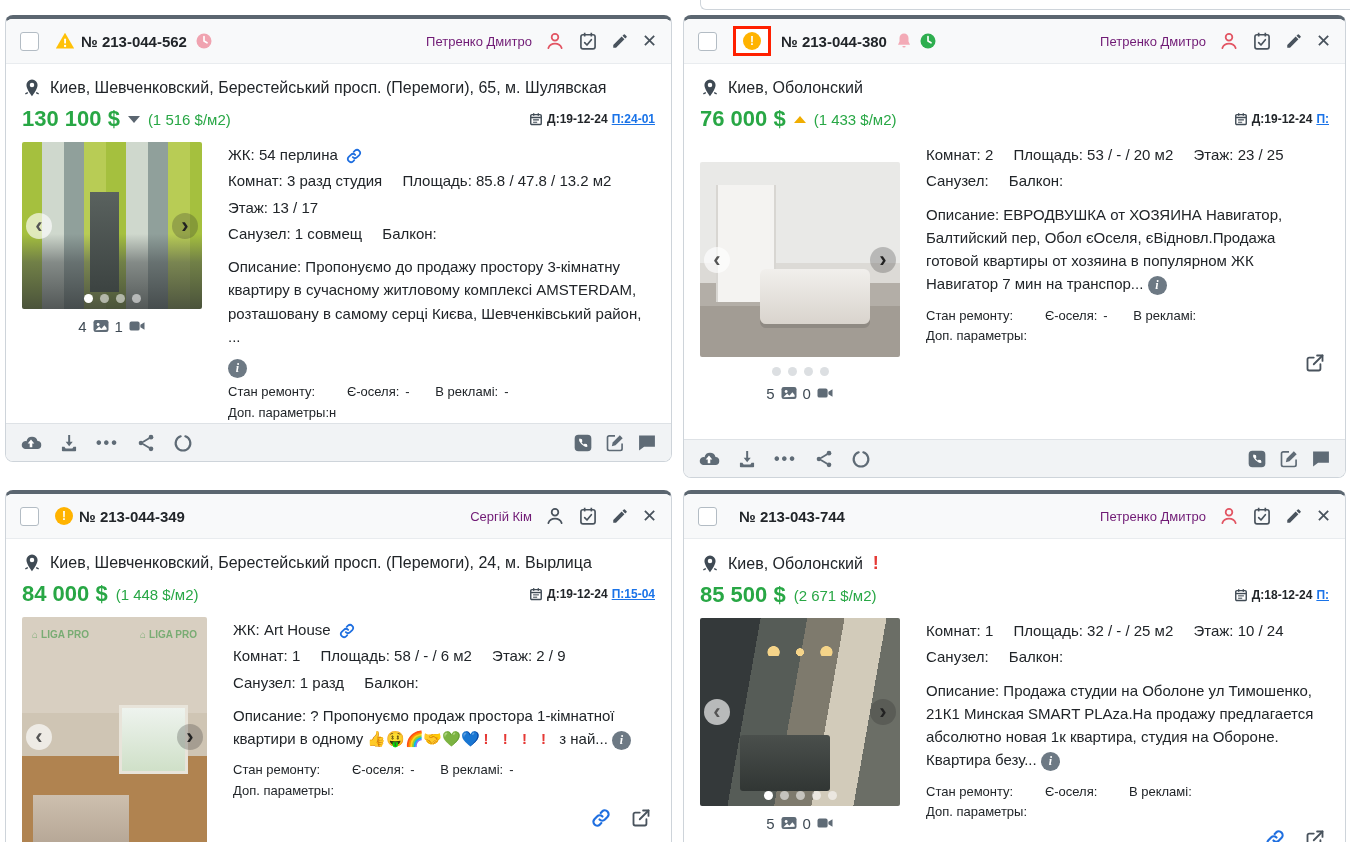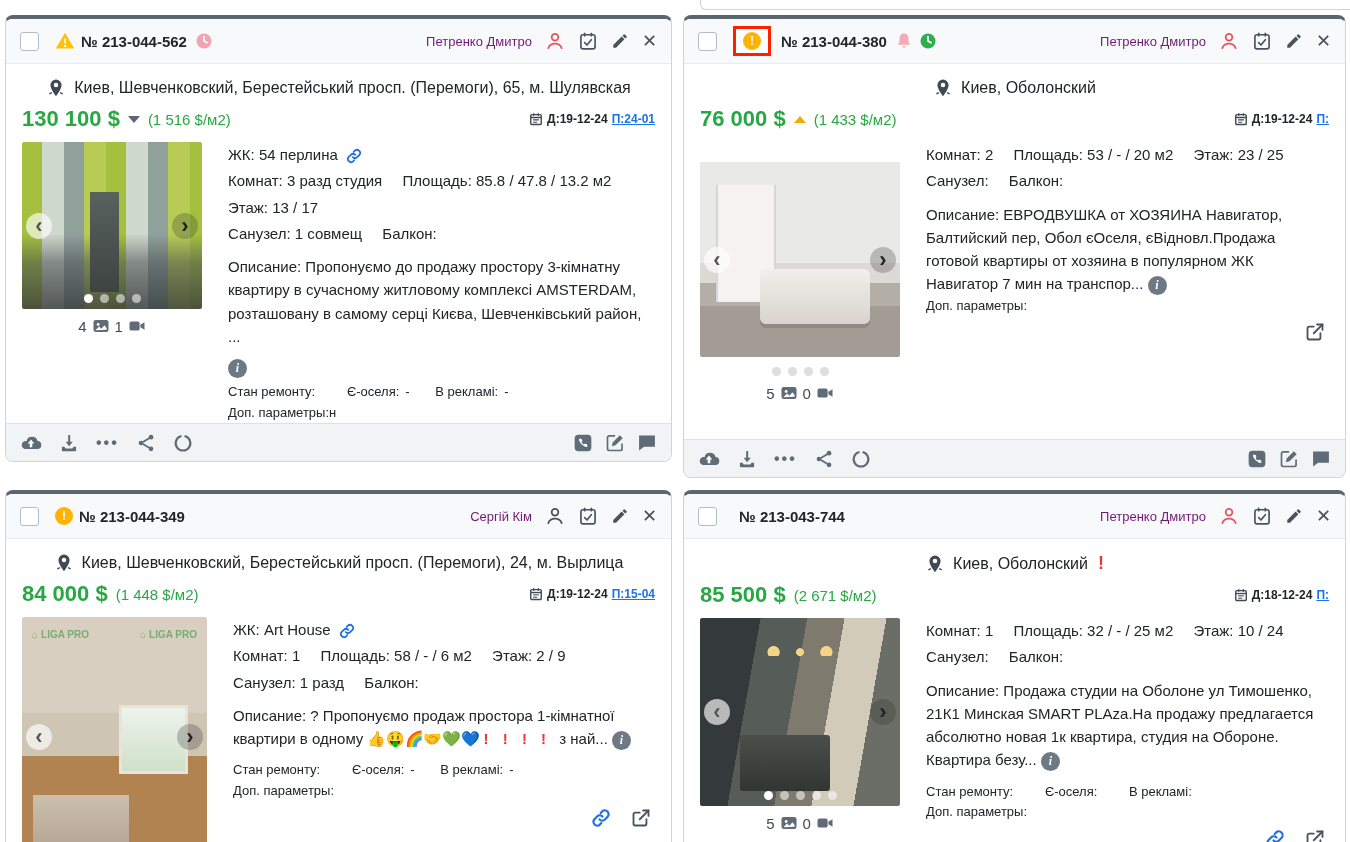--- a/index.html
+++ b/index.html
@@ -29,21 +29,21 @@
   .s20{width:20px;height:20px}.s22{width:22px;height:22px}
   .red{color:#e25563}.gray{color:#49535d}.dark{color:#3f4a54}.blue{color:#1f6fe0}
 
   .excl-circle{width:18px;height:18px;border-radius:50%;background:#ffb300;color:#fff;
     font-size:12px;font-weight:700;display:inline-flex;align-items:center;justify-content:center;}
   .alert-box{display:inline-flex;align-items:center;justify-content:center;
     border:3px solid #ff2000;background:#fff;padding:3px 7px;margin-right:4px;}
 
   
   .card-body{padding:10px 16px 0 16px;}
-  .addr-row{display:flex;align-items:center;gap:8px;font-size:16px;margin:4px 0 8px 0;justify-content:center;}
+  .addr-row{display:flex;align-items:center;gap:8px;font-size:16px;margin:4px 0 8px 0;}
   .addr-flag{color:#e53935;font-weight:800;font-size:18px;margin-left:2px;}
   .price-row{display:flex;align-items:center;gap:8px;margin-bottom:10px;}
   .price{color:#28a745;font-size:22px;font-weight:700;white-space:nowrap;}
   .per{color:#28a745;font-size:15px;}
   .tri{width:0;height:0;border-left:6px solid transparent;border-right:6px solid transparent;}
   .tri.down{border-top:7px solid #5b6670;}
   .tri.up{border-bottom:7px solid #f0ad00;}
   .date-group{margin-left:auto;display:flex;align-items:center;gap:4px;font-size:12px;font-weight:700;}
   .date-p{color:#1a73e8;text-decoration:underline;cursor:pointer;}
 
@@ -426,20 +426,25 @@
           </div>
           <div>
             <span class="pair"><b>Санузел:</b> <span></span></span>
             <span class="pair"><b>Балкон:</b> <span></span></span>
           </div>
           <div class="desc">
             <b>Описание:</b>
             <span>ЕВРОДВУШКА от ХОЗЯИНА Навигатор, Балтийский пер, Обол єОселя, єВідновл.Продажа готовой квартиры от хозяина в популярном ЖК Навигатор 7 мин на транспор...</span>
             <span class="info-ic">i</span>
           </div>
+          <div class="meta-row" style="margin-top:10px">
+            <b>Стан ремонту:</b><span class="meta-gap"></span>
+            <b>Є-оселя:</b><span>-</span><span class="meta-gap"></span>
+            <b>В рекламі:</b><span></span>
+          </div>
           <div class="meta-row">
             <b style="margin-right:0">Доп. параметры:</b><span></span>
           </div>
           <div class="links-row">
             <span class="ic s20 gray">
                 <svg viewBox="0 0 24 24" fill="none" stroke="currentColor" stroke-width="2.2" stroke-linecap="round" stroke-linejoin="round">
                   <path d="M18.5 13.5v5.5a2 2 0 0 1-2 2H5a2 2 0 0 1-2-2V7.5a2 2 0 0 1 2-2h5.5"></path>
                   <path d="M14.5 3h6.5v6.5"></path>
                   <path d="M10.5 13.5 21 3"></path>
                 </svg>

